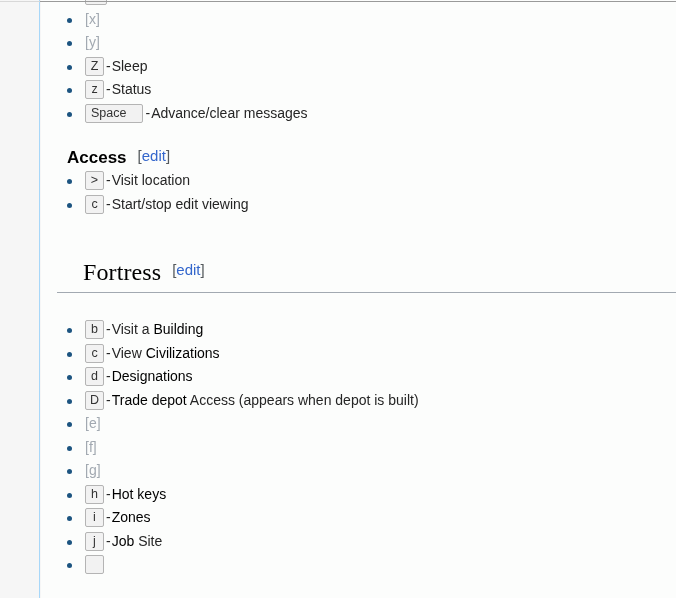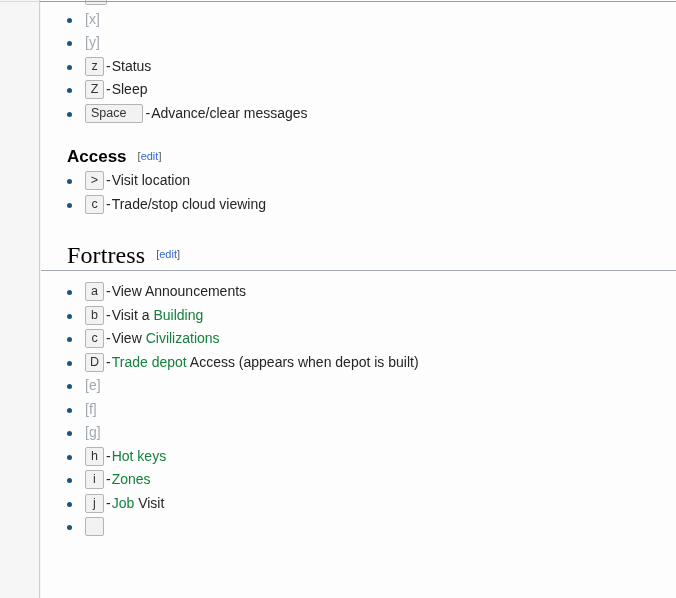--- a/index.html
+++ b/index.html
@@ -116,21 +116,21 @@
     vertical-align: 1px;
   }
   .kbd.wide { padding-left: 5px; padding-right: 16px; }
 
   .dash {
     color: #252525;
     padding: 0 1px 0 2px;
   }
   .desc { color: #252525; }
   a.wlink {
-    color: #15803d;
+    color: #000000;
     text-decoration: none;
   }
   .placeholder {
     color: #a2a9b1;
   }
 
   
   .h3 {
     font-family: "Liberation Sans", sans-serif;
     font-weight: bold;
@@ -140,34 +140,34 @@
     padding: 0 0 0 26px;
     height: 30px;
     line-height: 34px;
     white-space: nowrap;
   }
   .h2 {
     font-family: "Liberation Serif", serif;
     font-weight: normal;
     font-size: 24px;
     color: #000;
-    margin: 0;
-    padding: 0 0 2px 26px;
+    margin: 16px;
+    padding: 0 0 8px 26px;
     height: 31px;
     line-height: 34px;
     white-space: nowrap;
     border-bottom: 1px solid #a2a9b1;
     margin-right: 0;
     box-sizing: content-box;
   }
   .h2 .htext { letter-spacing: .1px; }
 
   .editsection {
     font-family: "Liberation Sans", sans-serif;
-    font-size: 11px;
+    font-size: 15px;
     font-weight: normal;
     color: #54595d;
     margin-left: 11px;
     vertical-align: 2px;
   }
   .h2 .editsection { vertical-align: 5px; }
   .editsection .brk { color: #54595d; }
   .editsection a { color: #3366cc; text-decoration: none; }
 
   .spacer-sm { height: 14px; }
@@ -191,83 +191,83 @@
         <li>
           <span class="kbd">W</span><span class="dash">-</span><span class="desc">Weather</span>
         </li>
         <li>
           <span class="placeholder">[x]</span>
         </li>
         <li>
           <span class="placeholder">[y]</span>
         </li>
         <li>
+          <span class="kbd">Z</span><span class="dash">-</span><span class="desc">Sleep</span>
+        </li>
+        <li>
           <span class="kbd">z</span><span class="dash">-</span><span class="desc">Status</span>
-        </li>
-        <li>
-          <span class="kbd">Z</span><span class="dash">-</span><span class="desc">Sleep</span>
         </li>
         <li>
           <span class="kbd wide">Space</span><span class="dash">-</span><span class="desc">Advance/clear messages</span>
         </li>
       </ul>
 
       <div class="spacer-sm"></div>
 
       <div class="h3">
         <span class="htext">Access</span><span class="editsection"><span class="brk">[</span><a class="editlink" href="#">edit</a><span class="brk">]</span></span>
       </div>
 
       <ul class="keylist">
         <li>
           <span class="kbd">&gt;</span><span class="dash">-</span><span class="desc">Visit location</span>
         </li>
         <li>
-          <span class="kbd">c</span><span class="dash">-</span><span class="desc">Trade/stop cloud viewing</span>
+          <span class="kbd">c</span><span class="dash">-</span><span class="desc">Start/stop edit viewing</span>
         </li>
       </ul>
 
       <div class="spacer-md"></div>
 
       <div class="h2">
         <span class="htext">Fortress</span><span class="editsection"><span class="brk">[</span><a class="editlink" href="#">edit</a><span class="brk">]</span></span>
       </div>
 
       <div class="spacer-after-h2"></div>
 
       <ul class="keylist">
         <li>
-          <span class="kbd">a</span><span class="dash">-</span><span class="desc">View Announcements</span>
-        </li>
-        <li>
           <span class="kbd">b</span><span class="dash">-</span><span class="desc">Visit a </span><a class="wlink" href="#">Building</a>
         </li>
         <li>
           <span class="kbd">c</span><span class="dash">-</span><span class="desc">View </span><a class="wlink" href="#">Civilizations</a>
         </li>
         <li>
+          <span class="kbd">d</span><span class="dash">-</span><a class="wlink" href="#">Designations</a>
+        </li>
+        <li>
           <span class="kbd">D</span><span class="dash">-</span><a class="wlink" href="#">Trade depot</a><span class="desc"> Access (appears when depot is built)</span>
         </li>
         <li>
           <span class="placeholder">[e]</span>
         </li>
         <li>
           <span class="placeholder">[f]</span>
         </li>
         <li>
           <span class="placeholder">[g]</span>
         </li>
         <li>
           <span class="kbd">h</span><span class="dash">-</span><a class="wlink" href="#">Hot keys</a>
         </li>
         <li>
           <span class="kbd">i</span><span class="dash">-</span><a class="wlink" href="#">Zones</a>
         </li>
         <li>
-          <span class="kbd">j</span><span class="dash">-</span><a class="wlink" href="#">Job</a><span class="desc"> Visit</span>
+          <span class="kbd">j</span><span class="dash">-</span><a class="wlink" href="#">Job</a><span class="desc"> Site</span>
         </li>
         <li>
           <span class="kbd">&nbsp;</span>
         </li>
       </ul>
 
     </div>
   </div>
 </div>
 

